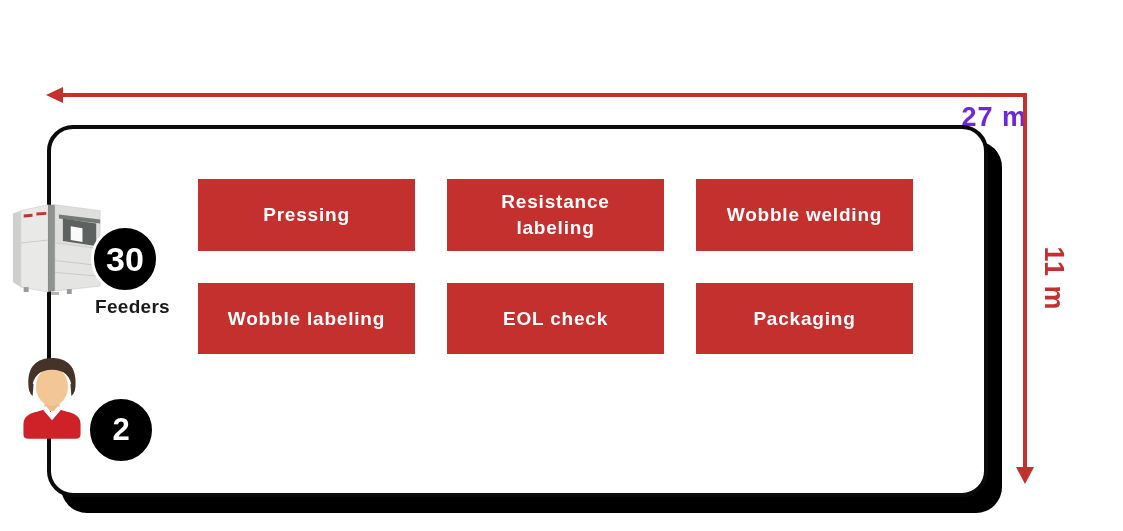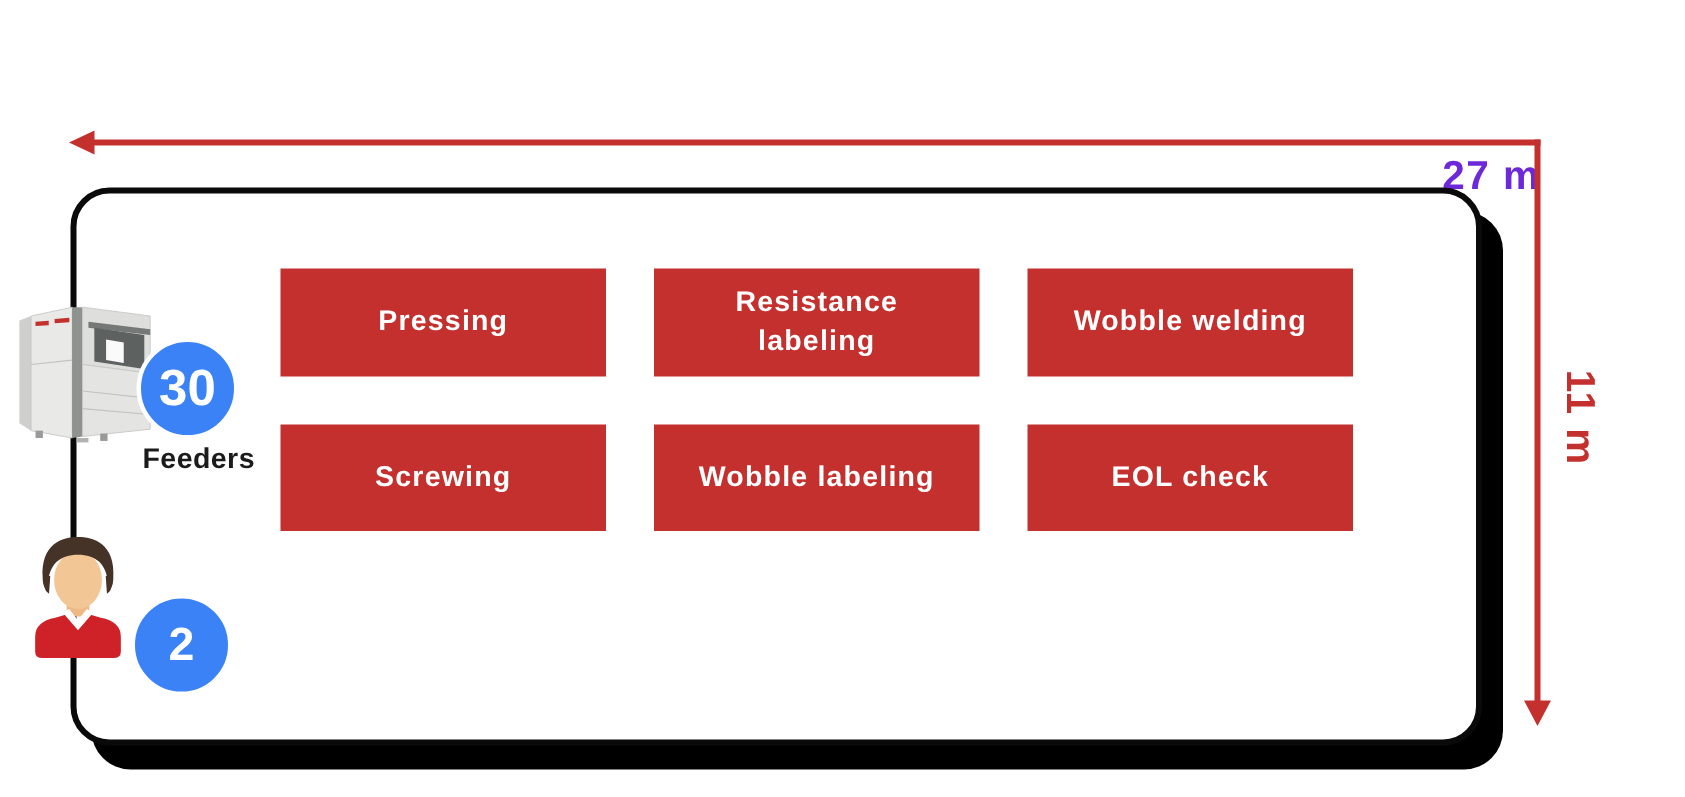--- a/index.html
+++ b/index.html
@@ -31,33 +31,33 @@
     transform:rotate(90deg);
   }
   
   #plan{
     position:absolute;left:47px;top:125px;width:941px;height:372px;
     background:#fff;border:4px solid #0a0a0a;border-radius:26px;
     box-shadow:14px 16px 0 0 #000;box-sizing:border-box;z-index:1;
   }
   
   #stations{
-    position:absolute;left:187px;top:179px;z-index:2;
+    position:absolute;left:198px;top:179px;z-index:2;
     display:grid;grid-template-columns:repeat(3,217px);
     grid-template-rows:72px 71px 76px;column-gap:28px;row-gap:30px;gap:32px;
   }
   .station{
     background:#c4302e;color:#fff;display:flex;align-items:center;justify-content:center;
     text-align:center;font-size:19px;font-weight:bold;letter-spacing:0.8px;
     line-height:1.35;padding:0 20px;box-sizing:border-box;
   }
   
   .badge{
     position:absolute;z-index:4;border-radius:50%;
-    background:#3b82f6;border:3px solid #fff;
+    background:#000000;border:3px solid #fff;
     display:flex;align-items:center;justify-content:center;
     color:#fff;font-weight:bold;
   }
   #feeders-badge{left:91px;top:225px;width:62px;height:62px;font-size:34px;}
   #operators-badge{left:87px;top:396px;width:62px;height:62px;font-size:31px;}
   .res-label{
     position:absolute;z-index:4;color:#1b1b1b;font-size:19px;font-weight:bold;
     text-align:center;letter-spacing:0.3px;
   }
   #feeders-label{left:75px;top:296px;width:115px;}
@@ -78,23 +78,23 @@
   <div id="dim-v-line" class="dim"></div>
   <div id="dim-v-arrow"></div>
   <div id="dim-v-label">11 m</div>
 
   <div id="plan"></div>
 
   <div id="stations">
     <div class="station">Pressing</div>
     <div class="station">Resistance labeling</div>
     <div class="station">Wobble welding</div>
-    <div class="station">Screwing</div>
     <div class="station">Wobble labeling</div>
     <div class="station">EOL check</div>
+    <div class="station">Packaging</div>
   </div>
 
   <div class="icon-wrap" id="machine-icon">
     <svg width="98" height="118" viewBox="0 0 100 120" xmlns="http://www.w3.org/2000/svg">
 
       <polygon points="5,30 13,27 13,105 5,100" fill="#cfcfcd"></polygon>
 
       <polygon points="13,27 41,21 41,110 13,105" fill="#e9e9e7" stroke="#c6c6c4" stroke-width="0.6"></polygon>
 
       <polygon points="41,21 48,21 48,109 41,110" fill="#8f938f"></polygon>

